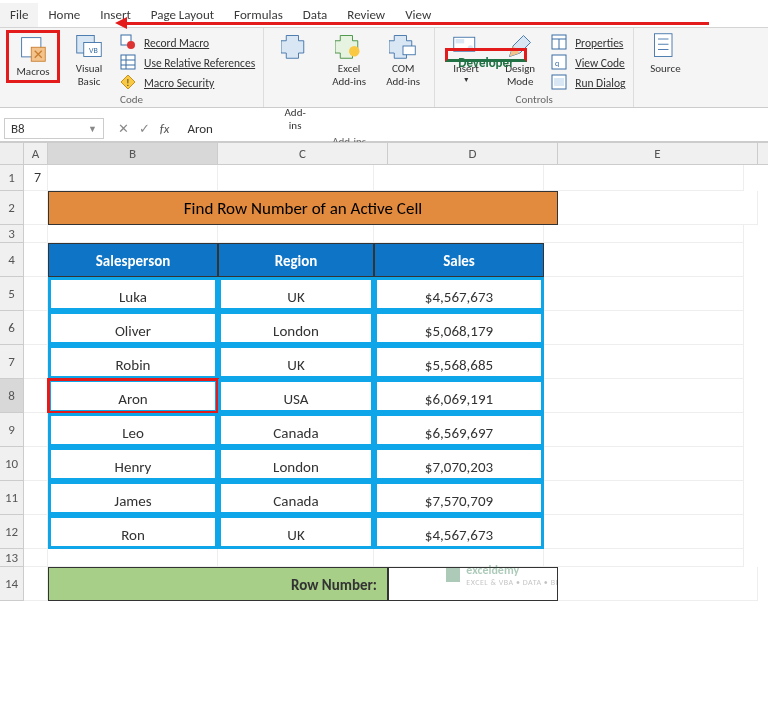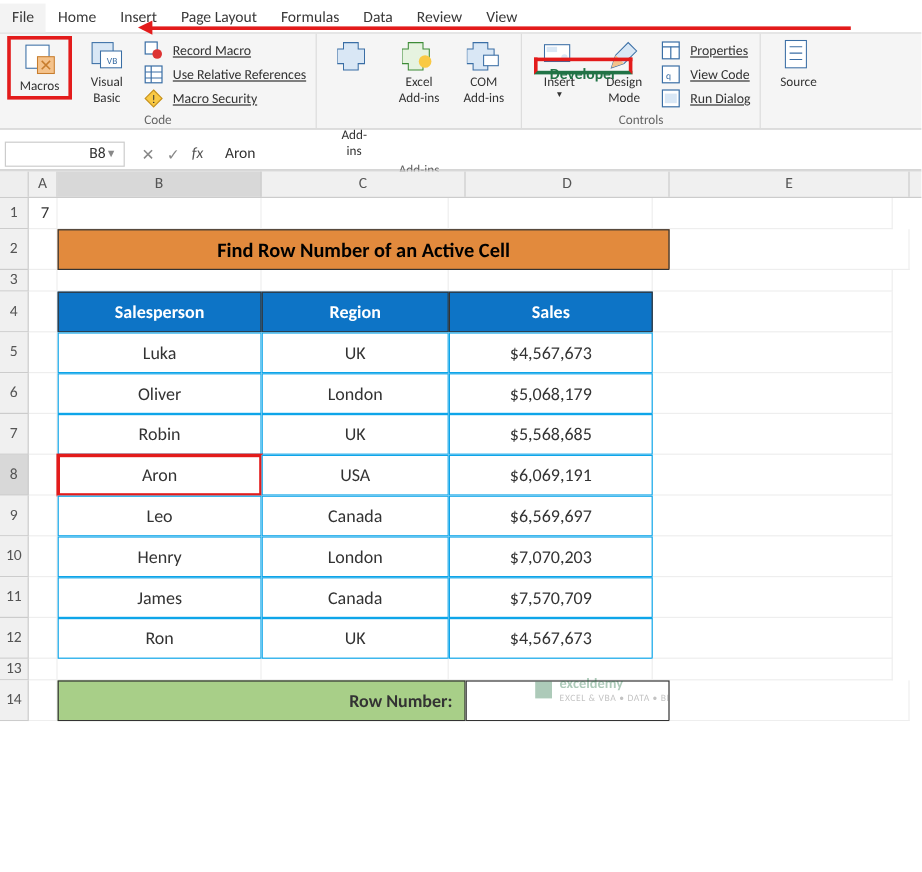--- a/index.html
+++ b/index.html
@@ -18,42 +18,42 @@
   .big-btn{ display:flex; flex-direction:column; align-items:center; justify-content:flex-start; width:50px; padding:2px 2px; cursor:pointer; font-size:11px; text-align:center; line-height:1.2;}
   .big-btn .ic{ width:28px; height:28px; margin-bottom:2px;}
   .small-row{ display:flex; align-items:flex-end; gap:8px; font-size:11.5px; cursor:pointer; height:20px; white-space:nowrap; padding:0 2px;text-decoration:underline;}
   .small-row .sic{ width:16px; height:16px;}
   .vstack{ display:flex; flex-direction:column; gap:0px; justify-content:flex-start;}
   
   .red-arrow { position:absolute; top:22px; left:119px; width:590px; height:3px; background:#e31b1b; z-index:5;}
   .red-arrow::before{ content:""; position:absolute; left:-10px; top:-5px; border:6px solid transparent; border-right:12px solid #e31b1b;}
   
   .formula-bar{ display:flex; align-items:center; height:26px; border-bottom:1px solid #ccc; font-size:13px; margin-top:8px;}
-  .name-box{ width:100px; border:1px solid #ccc; padding:2px 6px; margin:2px 6px 2px 4px; display:flex; justify-content:flex-end; align-items:center; background:#fff;}
+  .name-box{ width:100px; border:1px solid #ccc; padding:2px 6px; margin:2px 6px 2px 4px; display:flex; justify-content:space-between; align-items:center; background:#fff;}
   .name-box .caret{font-size:9px; color:#888;}
   .fx-area{ display:flex; align-items:center; gap:10px; padding-left:8px; color:#888;}
   .fx-area .fxsym{ font-style:italic; color:#555;}
   .fx-val{ color:#333; padding-left:18px;}
   
   .sheet{ position:relative; border-top:1px solid #ccc;}
   .col-headers{ display:flex; background:#f0f0f0; border-bottom:1px solid #ccc; height:22px;}
   .corner{ width:24px; border-right:1px solid #ccc; background:#eee;}
   .ch{ border-right:1px solid #ccc; text-align:center; font-size:13px; color:#555; line-height:22px;}
   .ch.A{width:24px;} .ch.B{width:170px;} .ch.C{width:170px;} .ch.D{width:170px;} .ch.E{width:200px;}
   .ch.sel{ background:#d8d8d8;}
   
   .row{ display:flex; height:34px;}
   .rh{ width:24px; background:#f0f0f0; border-right:1px solid #ccc; border-bottom:1px solid #ccc; text-align:center; font-size:13px; color:#555; line-height:34px;}
   .rh.sel{ background:#d8d8d8;}
   .cell{ border-right:1px solid #eee; border-bottom:1px solid #eee;}
   .cA{width:24px;} .cB{width:170px;} .cC{width:156px;} .cD{width:170px;} .cE{width:200px;}
   
-  .title-banner{ background:#e28a3d; color:#000; font-weight:700; font-size:17px; text-align:center; line-height:34px; border:1px solid #333;}
+  .title-banner{ background:#e28a3d; color:#000; font-weight:400; font-size:17px; text-align:center; line-height:34px; border:1px solid #333;}
   .th{ background:#0d74c6; color:#fff; font-weight:700; text-align:center; line-height:34px; font-size:15px; border:1px solid #333;}
-  .td{ text-align:center; line-height:34px; font-size:15px; border:1px solid #0ea5e9; background:#fff;}
+  .td{ text-align:center; line-height:34px; font-size:15px; border:3px solid #0ea5e9; background:#fff;}
   .sel-cell{ outline:3px solid #e31b1b; outline-offset:-2px;}
   .rownum-label{ background:#a8cf88; font-weight:700; text-align:right; padding-right:10px; line-height:34px; font-size:15px; border:1px solid #333;}
   .rownum-val{ background:#fff; border:1px solid #333;}
   .r1 .cell{line-height:26px; }
   .r1{height:26px;} .r1 .rh{line-height:26px;}
   .r3,.r13{height:18px;} .r3 .rh,.r13 .rh{line-height:18px;}
   .val7{ text-align:right; padding-right:6px; font-size:14px;}
   
   .watermark{ position:absolute; right:210px; bottom:14px; opacity:.35; font-size:12px; font-weight:700; color:#166b3a; display:flex; align-items:center; gap:4px;margin-top:45px;}
   .watermark .sub{ font-size:8px; font-weight:400; color:#555; display:block; letter-spacing:.5px;}

